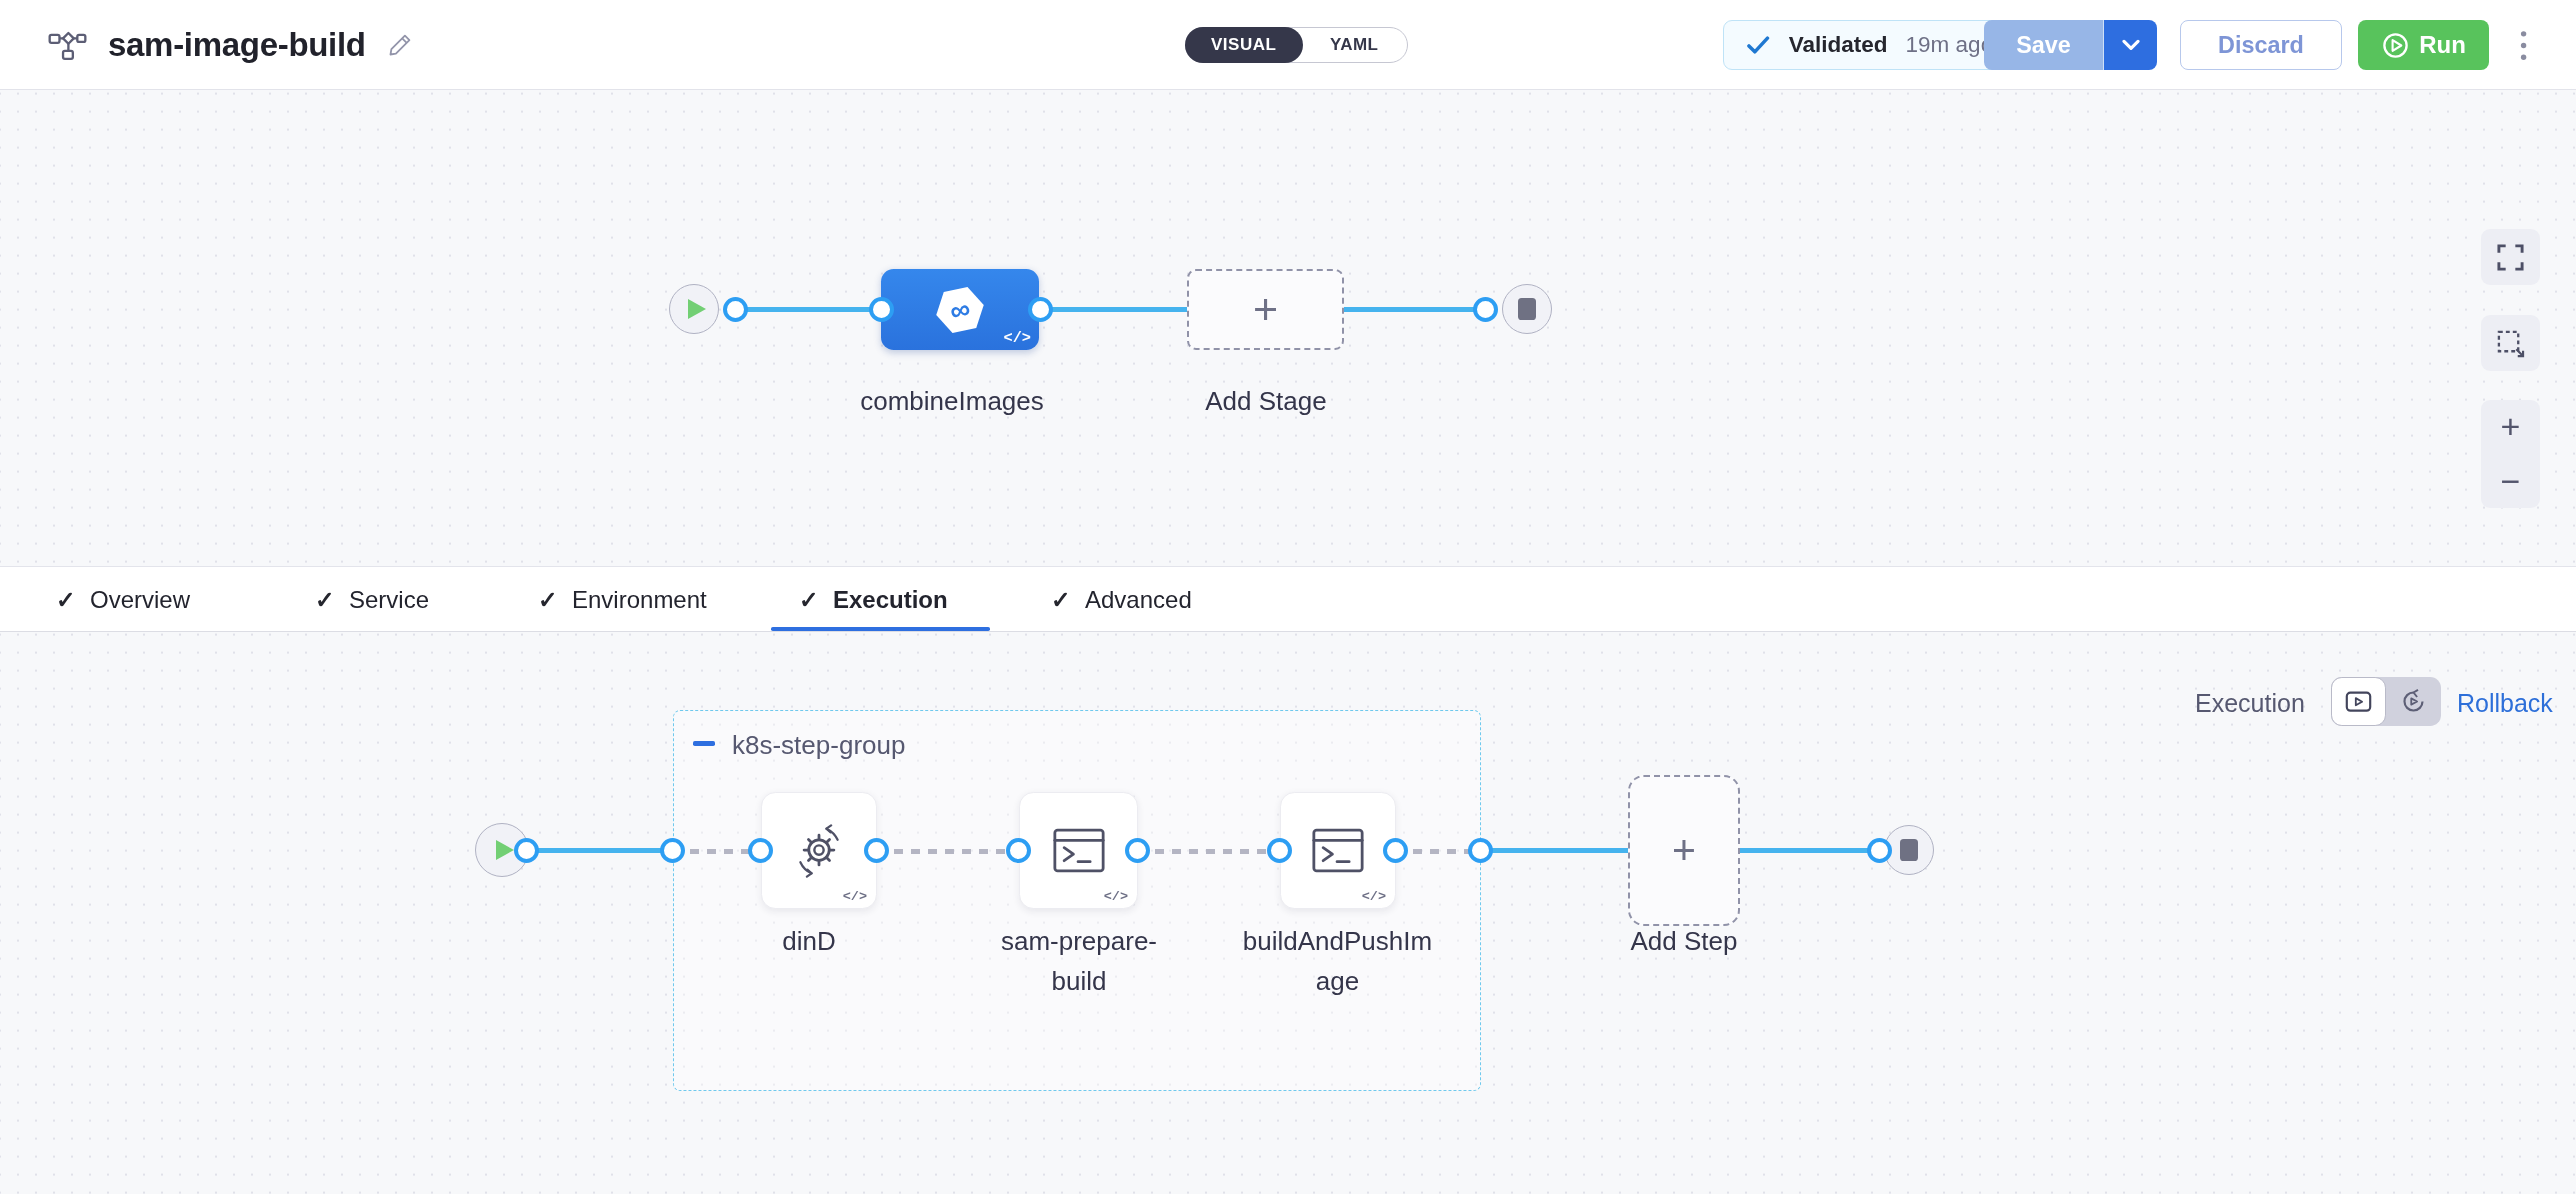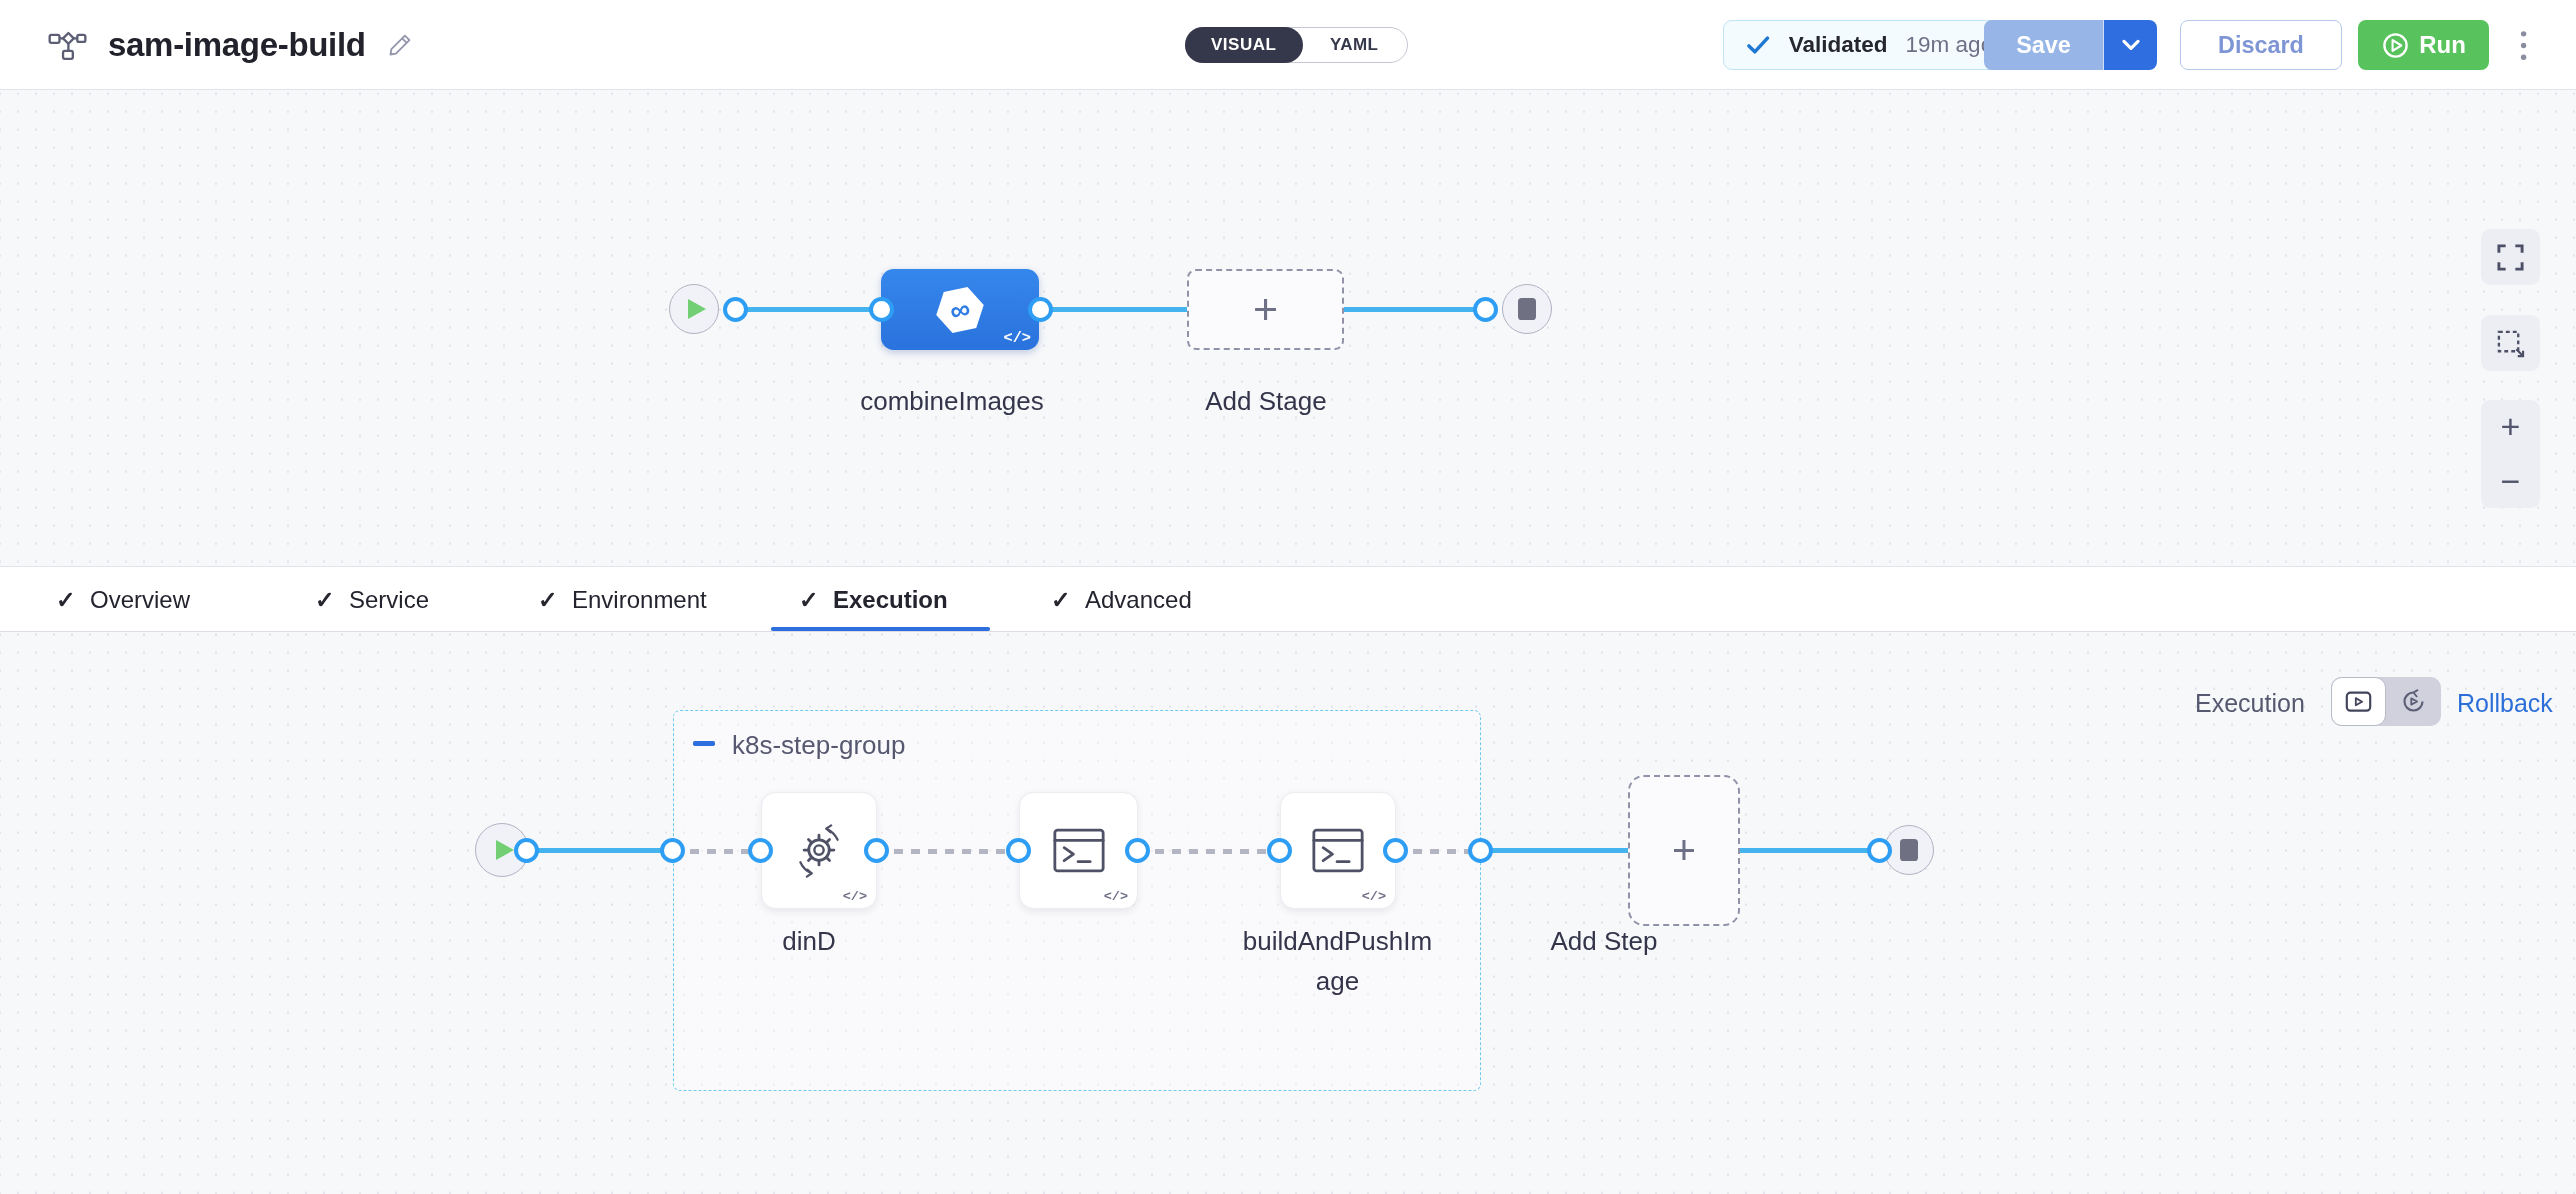--- a/index.html
+++ b/index.html
@@ -336,18 +336,19 @@
     <div class="add-box add-step">
       <span>+</span>
     </div>
 
     <div class="ring" style="left:1867px; top:207px;"></div>
     <div class="term-node" style="left:1884px; top:194px;">
       <span class="stop-sq"></span>
     </div>
 
     <div class="node-label" style="left:719px; top:290px; width:180px;">dinD</div>
+    <div class="node-label" style="left:997px; top:290px; width:164px;">sam-prepare-build</div>
     <div class="node-label wrap-anywhere" style="left:1242px; top:290px; width:191px;">buildAndPushImage</div>
-    <div class="node-label" style="left:1514px; top:290px; width:180px;text-align:center;">Add Step</div>
+    <div class="node-label" style="left:1594px; top:290px; width:180px;text-align:center;">Add Step</div>
   </section>
 
 </div>
 
 
 </body></html>

